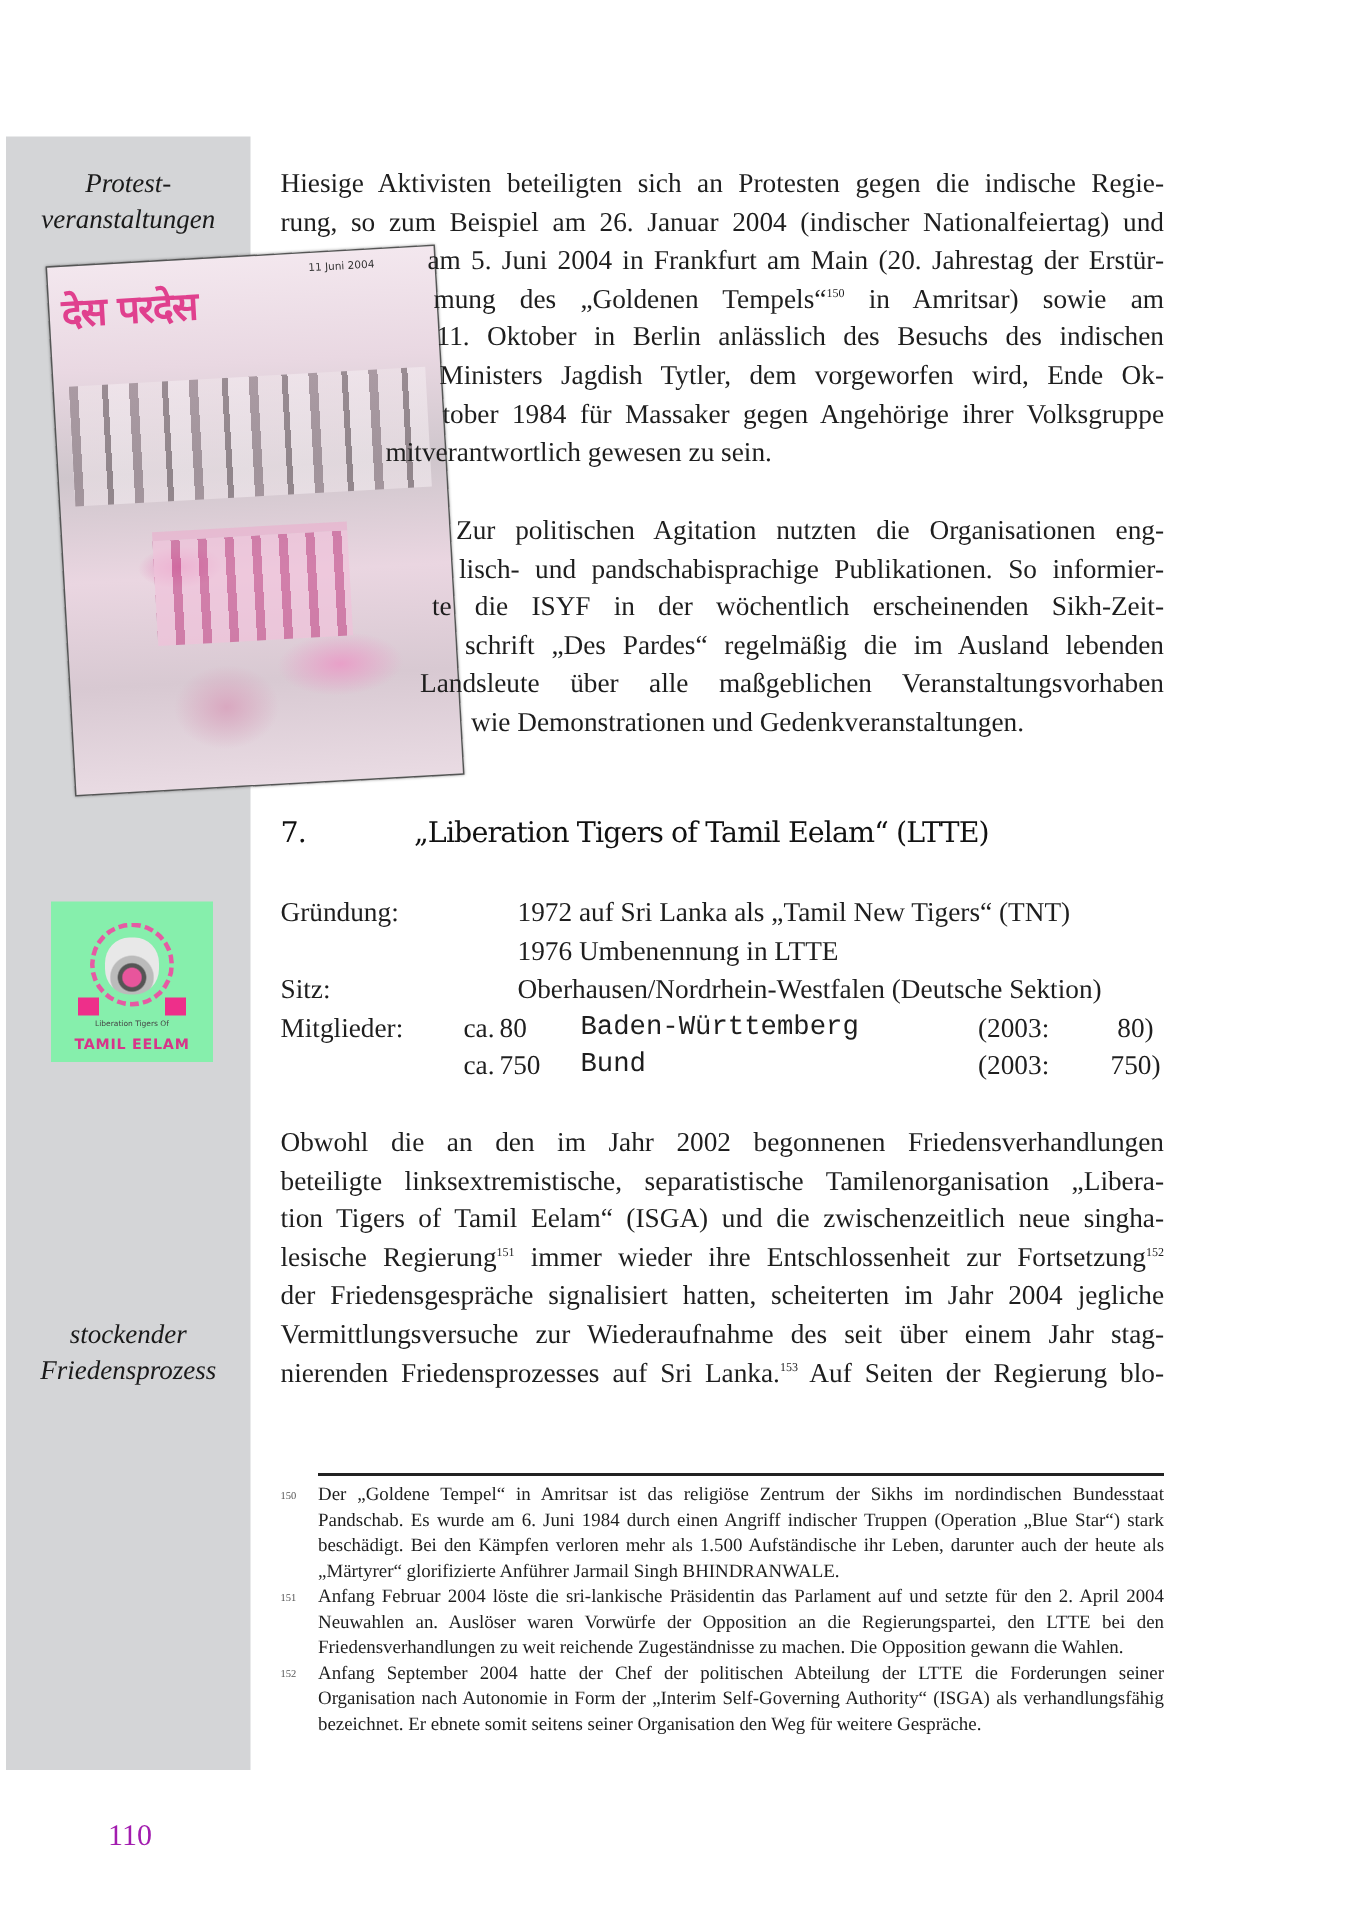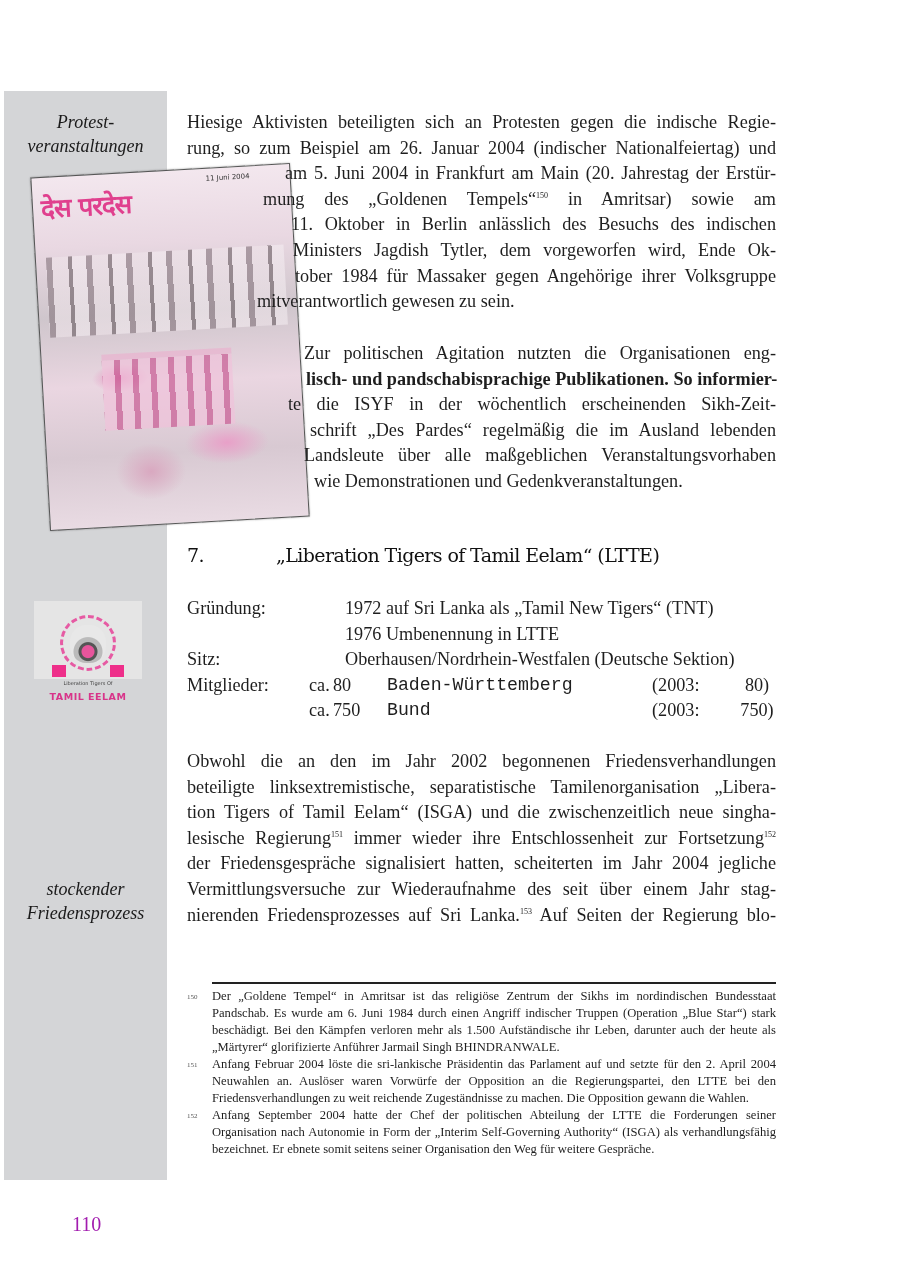--- a/index.html
+++ b/index.html
@@ -24,21 +24,21 @@
            overflow: hidden; }
   .cover-title { position: absolute; left: 8px; top: 12px; font-family: "DejaVu Sans", sans-serif; font-weight: bold;
                  font-size: 26px; color: #e0408e; letter-spacing: -1px; }
   .cover-date { position: absolute; right: 40px; top: 6px; font-size: 7px; font-family: "DejaVu Sans", sans-serif; color:#333; }
   .cover-people { position: absolute; left: 10px; top: 80px; width: 238px; height: 80px;
                   background: repeating-linear-gradient(90deg, #7a6a72 0 6px, #efe5ea 6px 22px, #5c5055 22px 26px, #f5eef2 26px 40px);
                   opacity: .55; }
   .cover-building { position: absolute; left: 60px; top: 180px; width: 130px; height: 70px;
                     background: repeating-linear-gradient(90deg, #f0c2da 0 12px, #c85a93 12px 18px);
                     opacity: .7; border-top: 6px solid #e9b3cf; }
-  .logo { position: absolute; left: 34px; top: 601px; width: 108px; height: 78px; background: #e5e5e5; }
+  .logo { position: absolute; left: 34px; top: 601px; width: 108px; height: 107px; background: #86efac; }
   .logo-ring { position: absolute; left: 26px; top: 14px; width: 56px; height: 56px; border-radius: 50%;
                border: 3px dashed #e65aa3; box-sizing: border-box; }
   .logo-face { position: absolute; left: 36px; top: 24px; width: 36px; height: 38px; border-radius: 45%;
                background: radial-gradient(circle at 50% 70%, #e8559c 0 6px, #555 7px 9px, #bbb 10px 14px, #e8e8e8 15px); }
   .logo-paws { position: absolute; left: 18px; top: 64px; width: 72px; height: 12px;
                background: linear-gradient(90deg, #ee2f8a 0 14px, transparent 14px 58px, #ee2f8a 58px); }
   .logo-text { position: absolute; left: 0; top: 90px; width: 108px; text-align: center; font-family: "DejaVu Sans", sans-serif;
                font-weight: bold; font-size: 9.5px; color: #d8348a; letter-spacing: .5px; }
   .logo-sub { position: absolute; left: 0; top: 79px; width: 108px; text-align: center; font-size: 5px; color:#444; font-family:"DejaVu Sans",sans-serif; }
   .heading { position: absolute; top: 544px; font-family: "DejaVu Serif", serif; font-size: 19px; letter-spacing: -0.6px; color: #111; }
@@ -76,33 +76,33 @@
   <div class="cover-title">देस परदेस</div>
   <div class="cover-date">11 Juni 2004</div>
   <div class="cover-people"></div>
   <div class="cover-building"></div>
 </div>
 
 <div class="body-text para" style="left:187px; top:110px; width:589px;">
   <span class="line">Hiesige Aktivisten beteiligten sich an Protesten gegen die indische Regie-</span>
   <span class="line">rung, so zum Beispiel am 26. Januar 2004 (indischer Nationalfeiertag) und</span>
   <span class="line" style="margin-left:98px;">am 5. Juni 2004 in Frankfurt am Main (20. Jahrestag der Erstür-</span>
-  <span class="line" style="margin-left:76px;"><span>mung des „Goldenen Tempels“</span><sup class="fn">150</sup> <span>in Amritsar) sowie am</span></span>
+  <span class="line" style="margin-left:102px;"><span>mung des „Goldenen Tempels“</span><sup class="fn">150</sup> <span>in Amritsar) sowie am</span></span>
   <span class="line" style="margin-left:104px;">11. Oktober in Berlin anlässlich des Besuchs des indischen</span>
   <span class="line" style="margin-left:106px;">Ministers Jagdish Tytler, dem vorgeworfen wird, Ende Ok-</span>
   <span class="line" style="margin-left:108px;">tober 1984 für Massaker gegen Angehörige ihrer Volksgruppe</span>
   <span class="line last" style="margin-left:70px;">mitverantwortlich gewesen zu sein.</span>
 </div>
 
 <div class="body-text para" style="left:187px; top:341px; width:589px;">
   <span class="line" style="margin-left:117px;">Zur politischen Agitation nutzten die Organisationen eng-</span>
-  <span class="line" style="margin-left:119px;font-weight:bold;">lisch- und pandschabisprachige Publikationen. So informier-</span>
+  <span class="line" style="margin-left:119px;">lisch- und pandschabisprachige Publikationen. So informier-</span>
   <span class="line" style="margin-left:101px;">te die ISYF in der wöchentlich erscheinenden Sikh-Zeit-</span>
   <span class="line" style="margin-left:123px;">schrift „Des Pardes“ regelmäßig die im Ausland lebenden</span>
-  <span class="line" style="margin-left:117px;">Landsleute über alle maßgeblichen Veranstaltungsvorhaben</span>
+  <span class="line" style="margin-left:93px;">Landsleute über alle maßgeblichen Veranstaltungsvorhaben</span>
   <span class="line last" style="margin-left:127px;">wie Demonstrationen und Gedenkveranstaltungen.</span>
 </div>
 
 <div class="heading" style="left:187px;">7.</div>
 <div class="heading" style="left:276px;">„Liberation Tigers of Tamil Eelam“ (LTTE)</div>
 
 <div class="logo">
   <div class="logo-ring"></div>
   <div class="logo-face"></div>
   <div class="logo-paws"></div>

